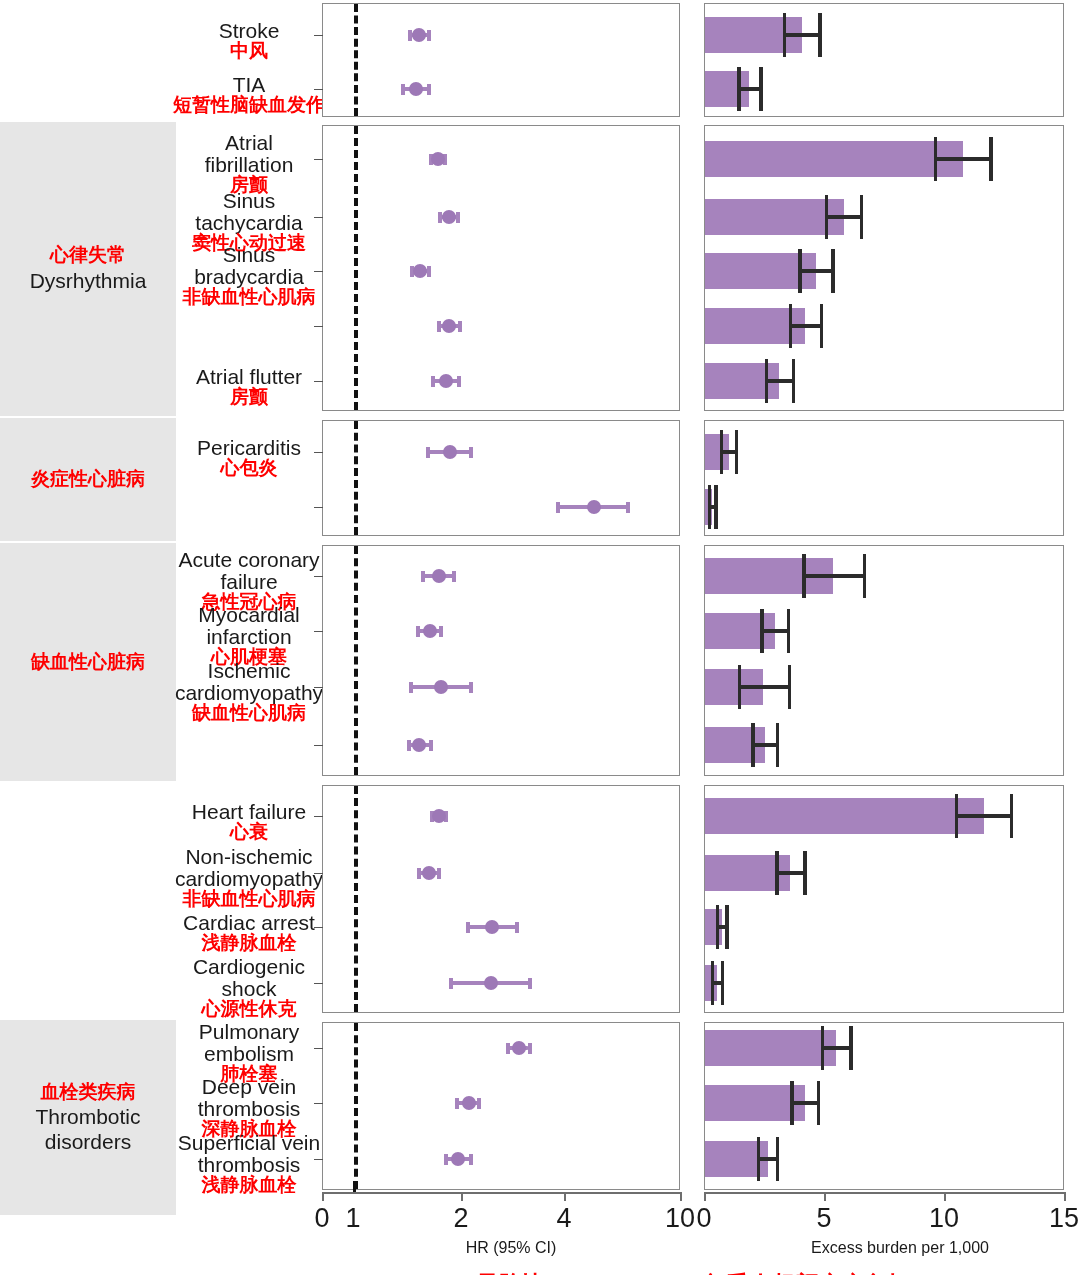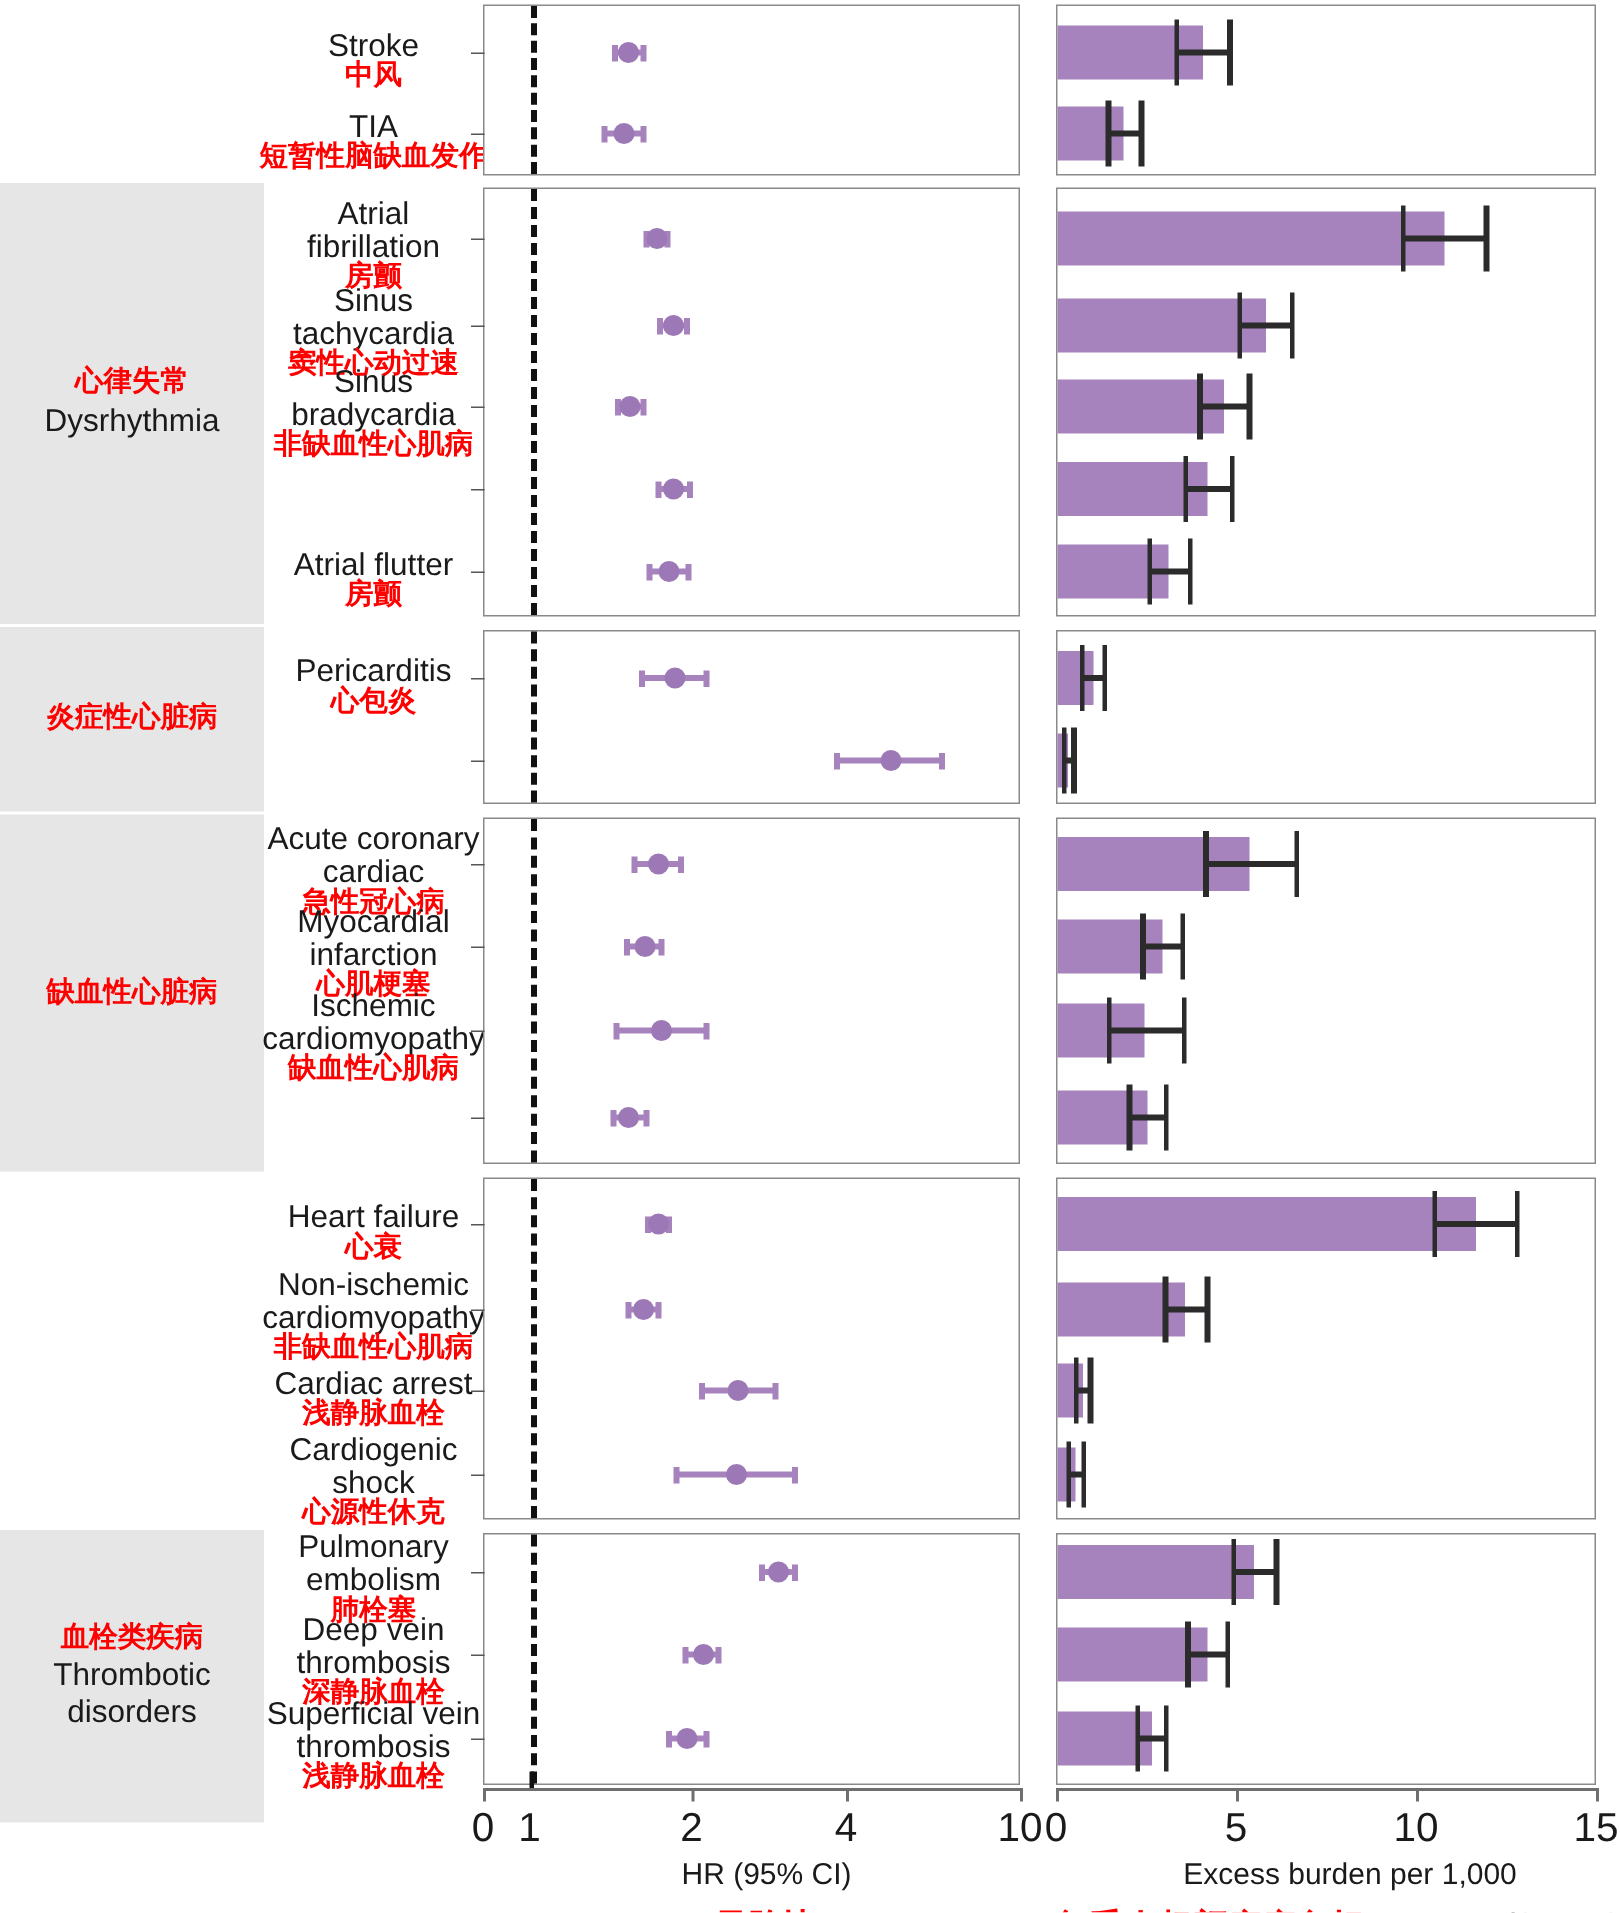--- a/index.html
+++ b/index.html
@@ -134,21 +134,21 @@
   .axis-ticklabel {
     position: absolute;
     font-size: 27px;
     color: #1a1a1a;
     transform: translateX(-50%);
     white-space: nowrap;
   }
   .axis-title {
     position: absolute;
     text-align: right;
-    font-size: 20px;
+    font-size: 16px;
     color: #1a1a1a;
     white-space: nowrap;
     transform: translateX(-50%);
   }
   .axis-title-cn {
     position: absolute;
     text-align: center;
     font-size: 23px;
     font-weight: bold;
     color: #fe0000;
@@ -220,21 +220,21 @@
     <div class="olabel" style="left: 164px; top: 366px; width: 170px;">
       <span class="en">Atrial flutter</span>
       <span class="cn">房颤</span>
     </div>
     <div class="olabel" style="left: 164px; top: 437px; width: 170px;">
       <span class="en">Pericarditis</span>
       <span class="cn">心包炎</span>
     </div>
     <div class="olabel" style="left: 164px; top: 549px; width: 170px;">
       <span class="en">Acute coronary</span>
-      <span class="en">cardiac</span>
+      <span class="en">failure</span>
       <span class="cn">急性冠心病</span>
     </div>
     <div class="olabel" style="left: 164px; top: 604px; width: 170px;">
       <span class="en">Myocardial</span>
       <span class="en">infarction</span>
       <span class="cn">心肌梗塞</span>
     </div>
     <div class="olabel" style="left: 164px; top: 660px; width: 170px;">
       <span class="en">Ischemic</span>
       <span class="en">cardiomyopathy</span>

